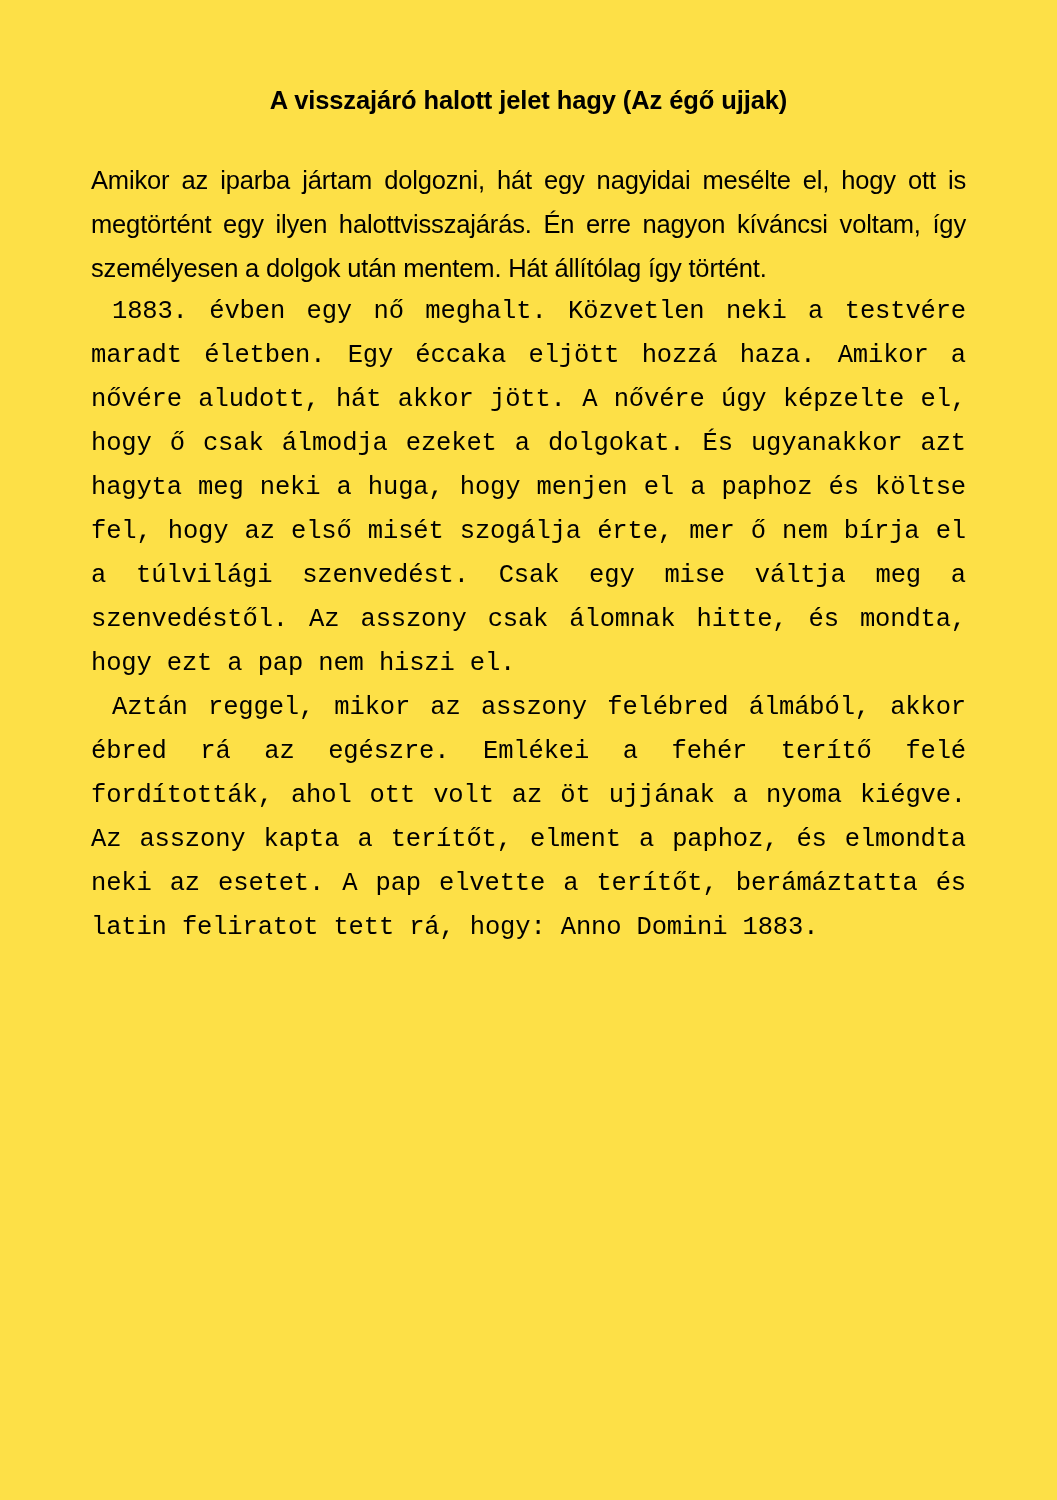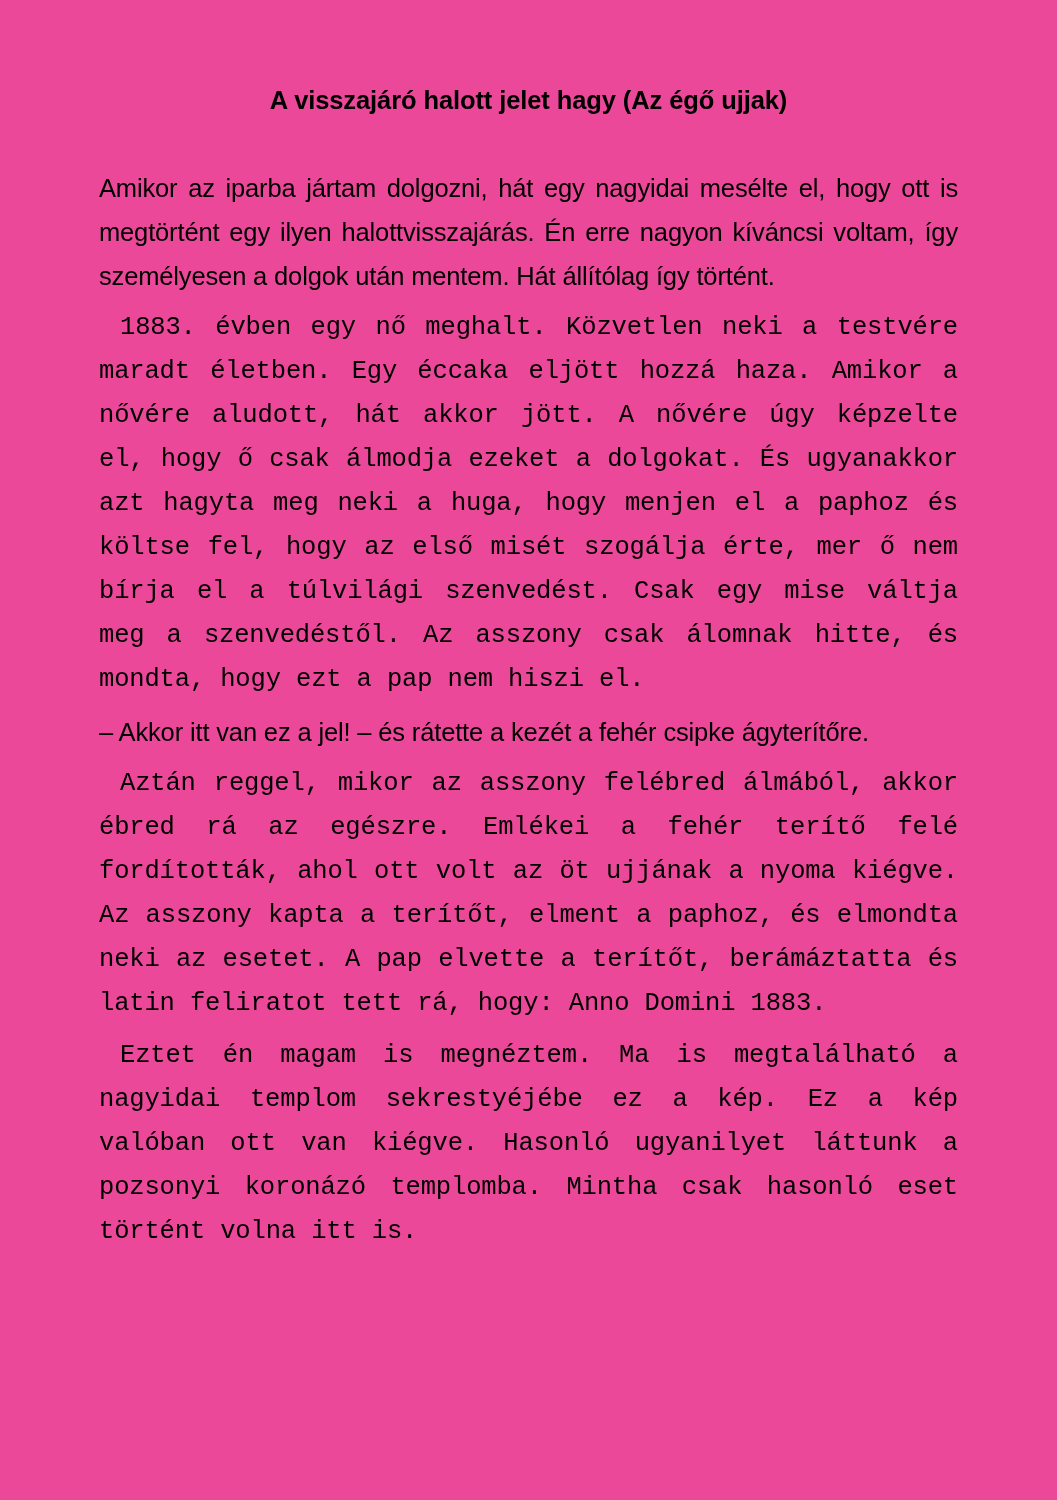--- a/index.html
+++ b/index.html
@@ -4,21 +4,21 @@
 <style>
   html, body {
     margin: 0;
     padding: 0;
     background: #ffffff;
   }
   .page {
     position: relative;
     width: 1057px;
     height: 1500px;
-    background: #ec4899;
+    background: #fde047;
     box-sizing: border-box;
     overflow: hidden;
     font-family: "Liberation Sans", sans-serif;
   }
   .doc-title {
     position: absolute;
     top: 86px;
     left: 91px;
     width: 875px;
     text-align: center;
@@ -33,42 +33,40 @@
     left: 91px;
     width: 875px;
     font-size: 25.5px;
     line-height: 44px;
     color: #000000;
     text-align: justify;
     text-justify: inter-word;
     letter-spacing: -0.15px;
   }
   .para {
-    margin: 8px;
+    margin: 0;
     text-align: justify;
   }
   .para-indent {
     text-indent: 21px;
     font-family: Liberation Mono, monospace;
   }
 </style>
 </head>
 <body>
 
 <div class="page">
 
   <div class="doc-title">A visszajáró halott jelet hagy (Az égő ujjak)</div>
 
   <div class="body-text">
 
     <p class="para">Amikor az iparba jártam dolgozni, hát egy nagyidai mesélte el, hogy ott is megtörtént egy ilyen halottvisszajárás. Én erre nagyon kíváncsi voltam, így személyesen a dolgok után mentem. Hát állítólag így történt.</p>
 
     <p class="para para-indent">1883. évben egy nő meghalt. Közvetlen neki a testvére maradt életben. Egy éccaka eljött hozzá haza. Amikor a nővére aludott, hát akkor jött. A nővére úgy képzelte el, hogy ő csak álmodja ezeket a dolgokat. És ugyanakkor azt hagyta meg neki a huga, hogy menjen el a paphoz és költse fel, hogy az első misét szogálja érte, mer ő nem bírja el a túlvilági szenvedést. Csak egy mise váltja meg a szenvedéstől. Az asszony csak álomnak hitte, és mondta, hogy ezt a pap nem hiszi el.</p>
 
-    <p class="para">– Akkor itt van ez a jel! – és rátette a kezét a fehér csipke ágyterítőre.</p>
 
     <p class="para para-indent">Aztán reggel, mikor az asszony felébred álmából, akkor ébred rá az egészre. Emlékei a fehér terítő felé fordították, ahol ott volt az öt ujjának a nyoma kiégve. Az asszony kapta a terítőt, elment a paphoz, és elmondta neki az esetet. A pap elvette a terítőt, berámáztatta és latin feliratot tett rá, hogy: Anno Domini 1883.</p>
 
-    <p class="para para-indent">Eztet én magam is megnéztem. Ma is megtalálható a nagyidai templom sekrestyéjébe ez a kép. Ez a kép valóban ott van kiégve. Hasonló ugyanilyet láttunk a pozsonyi koronázó templomba. Mintha csak hasonló eset történt volna itt is.</p>
 
   </div>
 
 </div>
 
 </body></html>

